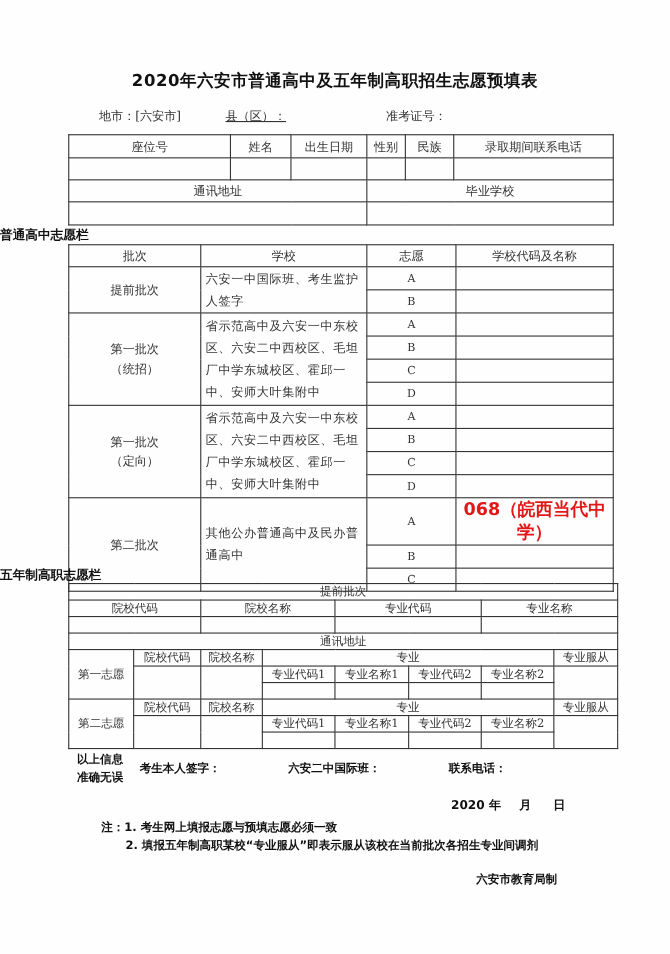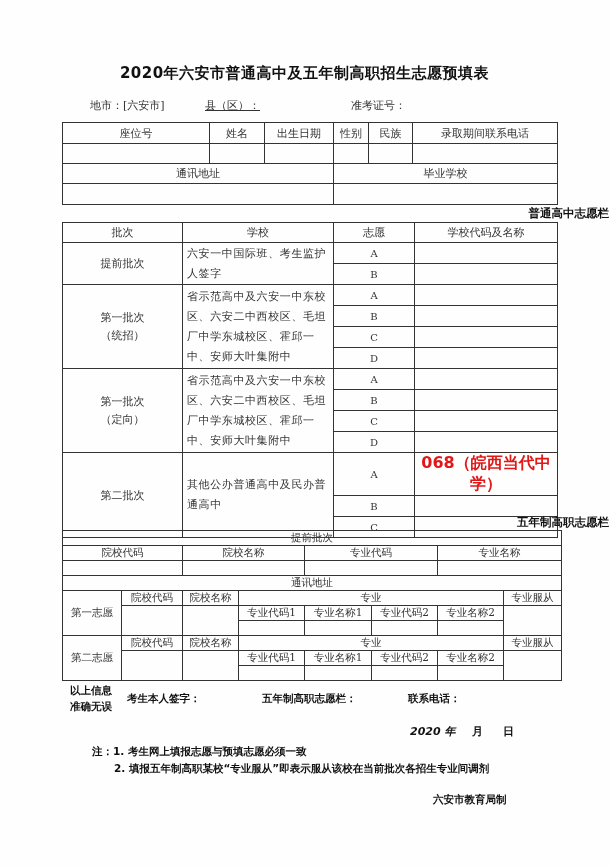--- a/index.html
+++ b/index.html
@@ -10,21 +10,21 @@
   .abs { position: absolute; }
   .title {
     left: 0; width: 609px; top: 64px; text-align: center;
     font-family: "DejaVu Sans", sans-serif; font-weight: bold; font-size: 15px; color: #111;
     letter-spacing: 0.5px;
   }
   .meta { top: 98px; font-size: 11px; color: #333; }
   table { border-collapse: collapse; position: absolute; table-layout: fixed; }
   td { border: 1px solid #333; padding: 0; font-size: 11px; color: #333; text-align: center; vertical-align: middle; overflow: hidden; }
   .sec-title {
-    left: 0; width: 609px; text-align: right;
+    left: 0; width: 609px; text-align: left;
     font-family: "DejaVu Sans", sans-serif; font-weight: bold; font-size: 11.5px; color: #111;
   }
   .school-text { text-align: left; padding: 0 3px 0 4px; line-height: 20px; letter-spacing: 0.6px; }
   .letter { font-size: 10px; }
   .red { color: #e01818; font-family: "DejaVu Sans", sans-serif; font-weight: bold; font-size: 16px; }
   .bold { font-family: "DejaVu Sans", sans-serif; font-weight: bold; font-size: 10.5px; color: #111; }
   .small { font-size: 10.5px; }
 </style>
 </head>
 <body>
@@ -238,23 +238,23 @@
     <td></td>
     <td></td>
     <td></td>
   </tr>
 </tbody>
   </table>
 
 <div class="abs bold" style="left:70px; top:684px;">以上信息</div>
 <div class="abs bold" style="left:70px; top:700px;">准确无误</div>
 <div class="abs bold" style="left:127px; top:692px;text-align:right;">考生本人签字：</div>
-<div class="abs bold" style="left:262px; top:692px;">五年制高职志愿栏：</div>
+<div class="abs bold" style="left:262px; top:692px;">六安二中国际班：</div>
 <div class="abs bold" style="left:408px; top:692px;">联系电话：</div>
 
-<div class="abs bold" style="left:410px; top:724px; font-size:11px;font-style:italic;">2020 年</div>
+<div class="abs bold" style="left:410px; top:724px; font-size:11px;">2020 年</div>
 <div class="abs bold" style="left:472px; top:724px; font-size:11px;">月</div>
 <div class="abs bold" style="left:503px; top:724px; font-size:11px;">日</div>
 
 <div class="abs bold" style="left:92px; top:745px;">注：1. 考生网上填报志愿与预填志愿必须一致</div>
 <div class="abs bold" style="left:114px; top:762px;">2. 填报五年制高职某校“专业服从”即表示服从该校在当前批次各招生专业间调剂</div>
 
 <div class="abs bold" style="left:433px; top:793px;">六安市教育局制</div>
 
 </body></html>

